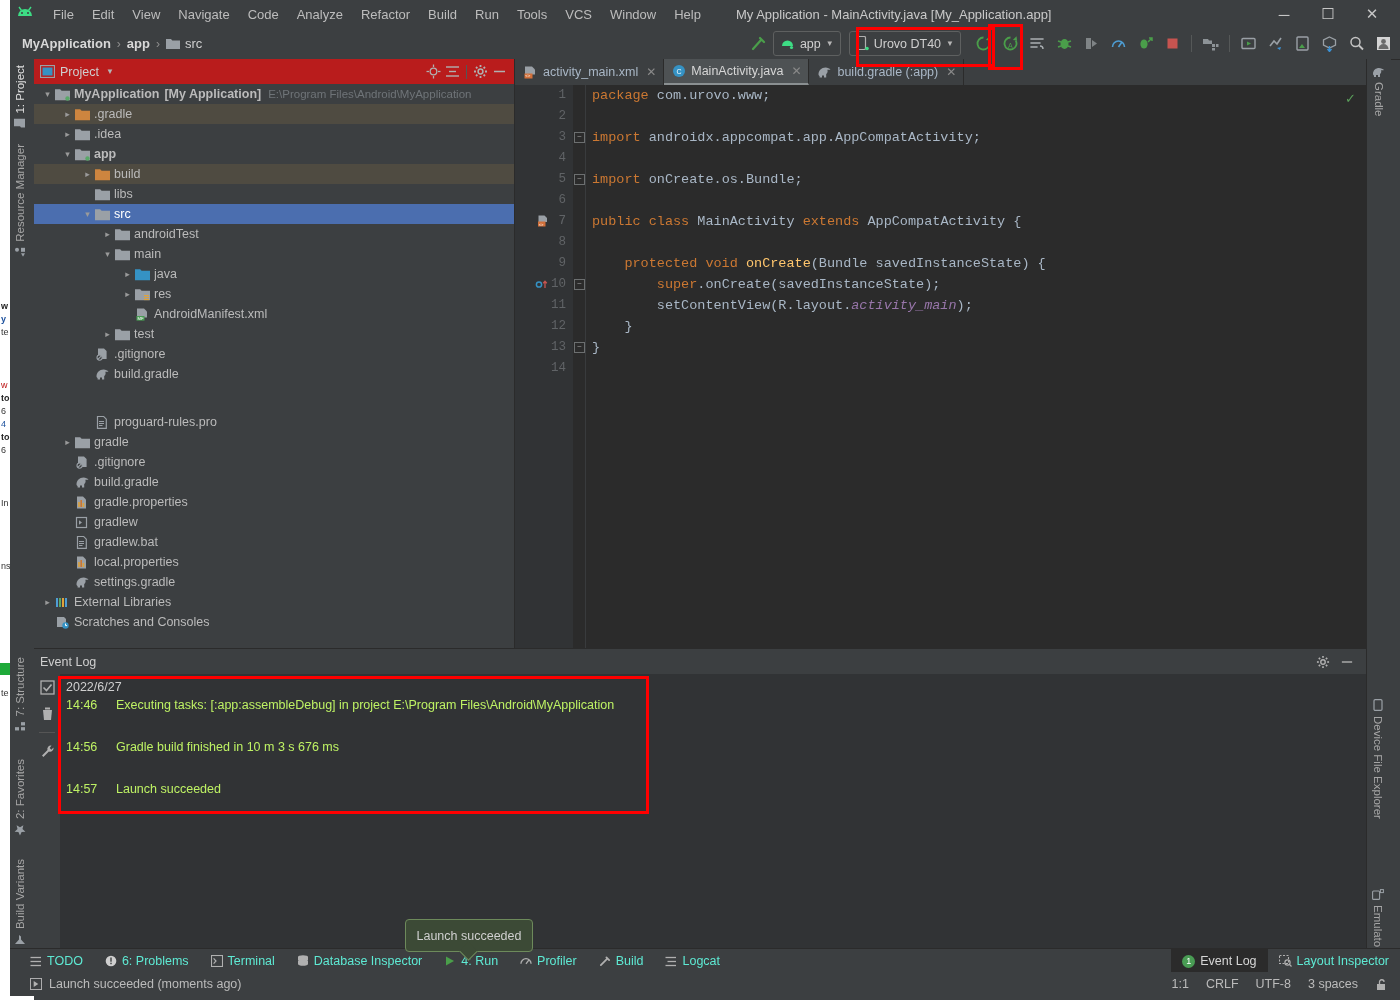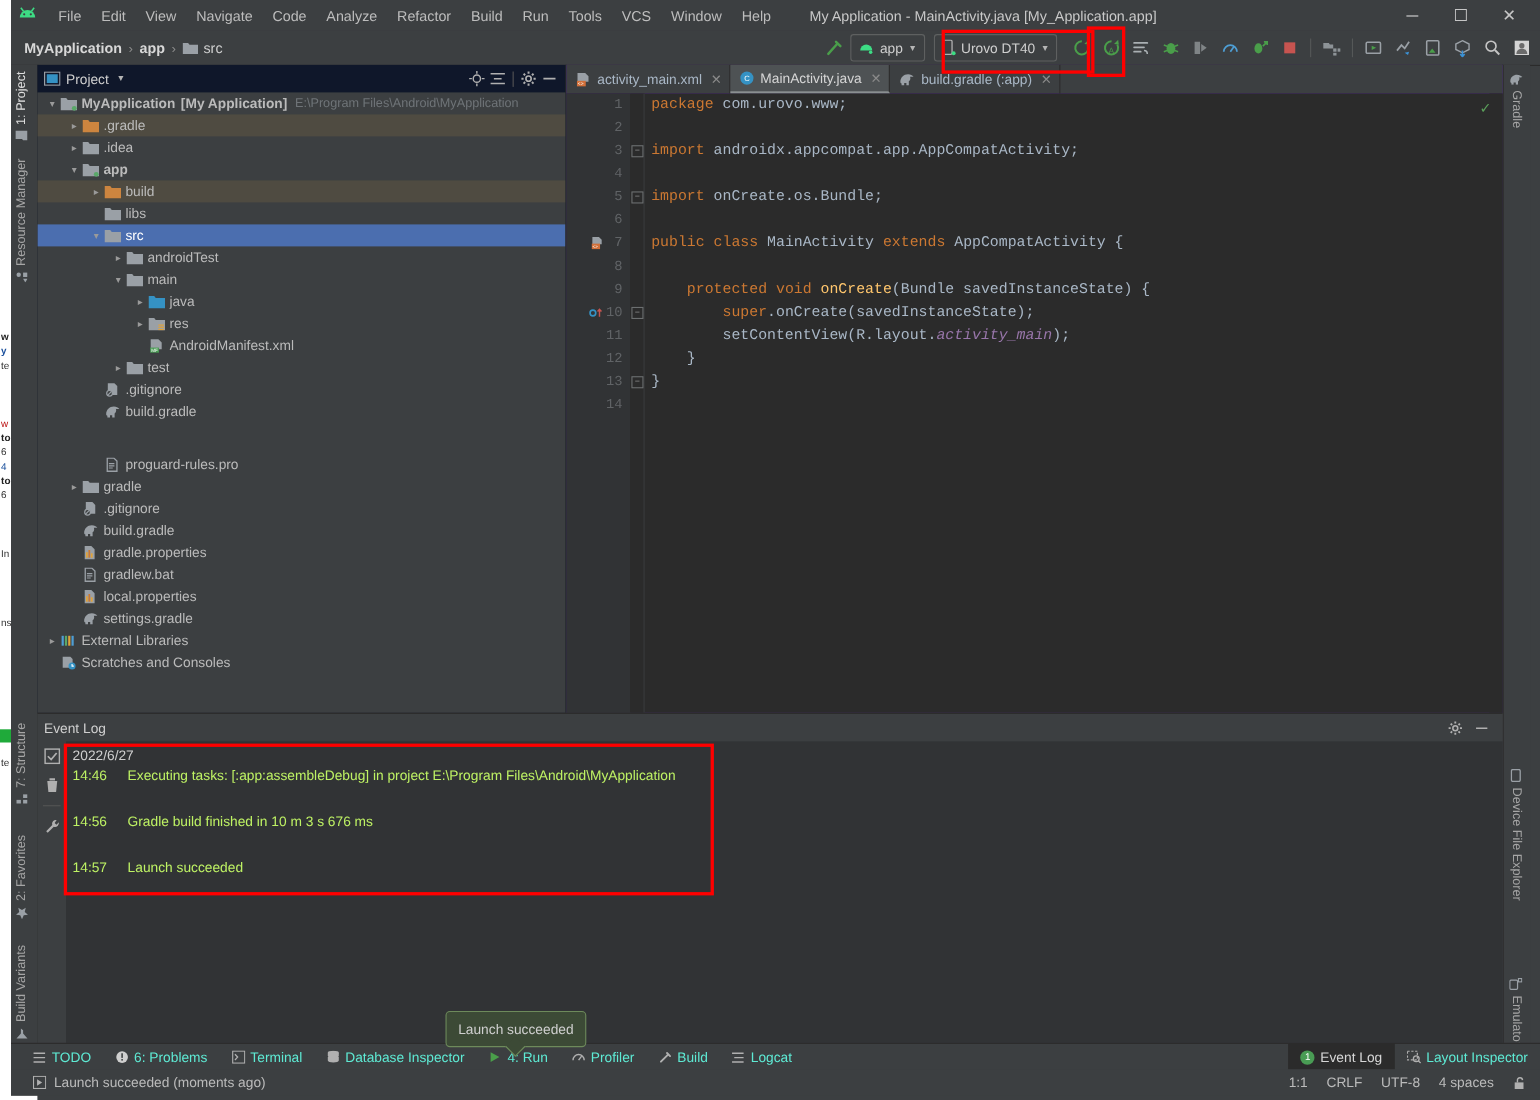--- a/index.html
+++ b/index.html
@@ -49,21 +49,21 @@
           border-right:1px solid #2b2b2b;}
   .rstrip{position:absolute;left:1366px;top:59px;width:24px;height:909px;background:#3c3f41;
           border-left:1px solid #2b2b2b;}
   .vtab{position:absolute;writing-mode:vertical-rl;white-space:nowrap;font-size:11.5px;
         color:#a6a6a6;display:flex;align-items:center;gap:5px;}
   .vtab.sel{color:#e0e0e0;}
   .vtab.rl{writing-mode:vertical-rl;transform:rotate(180deg);}
   .vico{font-size:11px;}
 
   
-  .proj{position:absolute;left:34px;top:59px;width:480px;height:589px;background:#0f172a;
+  .proj{position:absolute;left:34px;top:59px;width:480px;height:589px;background:#b91c1c;
         border-right:1px solid #2b2b2b;}
   .proj-head{height:25px;display:flex;align-items:center;padding-left:6px;}
   .proj-title{color:#cfcfcf;font-size:12.5px;margin-left:5px;}
   .proj-head-btns{margin-left:auto;display:flex;align-items:center;gap:4px;padding-right:7px;}
   .tree{position:absolute;top:25px;left:0;width:480px;height:564px;overflow:hidden;
         background:#3c3f41;}
   .row{height:20px;display:flex;align-items:center;font-size:12.5px;color:#bbbbbb;
        white-space:nowrap;}
   .row.sel{background:#4b6eaf;color:#ffffff;}
   .row.mod{background:#4f4b41;}
@@ -668,20 +668,30 @@
               <svg width="15" height="13" viewBox="0 0 15 13">
                 <path d="M2 0.4h6l3 3v9H2z" fill="#9aa0a6"></path>
                 <g>
                   <rect x="3.2" y="6" width="1.6" height="5" fill="#e0a33a"></rect>
                   <rect x="5.4" y="4" width="1.6" height="7" fill="#cc7832"></rect>
                   <rect x="7.6" y="7" width="1.6" height="4" fill="#e0a33a"></rect>
                 </g>
               </svg>
             </span>
             <span class="rlabel">gradle.properties</span>
+          </div>
+          <div class="row" style="padding-left: 28px;">
+            <span class="arrow"></span>
+            <span class="ficon">
+              <svg width="15" height="13" viewBox="0 0 15 13">
+                <rect x="1.5" y="1.5" width="10" height="10" fill="none" stroke="#9aa0a6" stroke-width="1.2"></rect>
+                <path d="M4 4.2l3 2.3-3 2.3z" fill="#9aa0a6"></path>
+              </svg>
+            </span>
+            <span class="rlabel">gradlew</span>
           </div>
           <div class="row" style="padding-left: 28px;">
             <span class="arrow"></span>
             <span class="ficon">
               <svg width="15" height="13" viewBox="0 0 15 13">
                 <path d="M2.5 0.4h6l2.8 2.8v9.2h-8.8z" fill="none" stroke="#9aa0a6" stroke-width="1.2"></path>
                 <g stroke="#9aa0a6" stroke-width="1">
                   <line x1="4" y1="5.5" x2="9" y2="5.5"></line>
                   <line x1="4" y1="7.5" x2="9" y2="7.5"></line>
                   <line x1="4" y1="9.5" x2="7.5" y2="9.5"></line>
@@ -1022,21 +1032,21 @@
               <rect x="0.5" y="0.5" width="12" height="12" fill="none" stroke="#b0b0b0" stroke-width="1.1"></rect>
               <path d="M4 3.3l5 3.2-5 3.2z" fill="#b0b0b0"></path>
             </svg>
           </span>
         <span>Launch succeeded (moments ago)</span>
       </span>
       <span class="sright">
         <span>1:1</span>
         <span>CRLF</span>
         <span>UTF-8</span>
-        <span>4 spaces</span>
+        <span>3 spaces</span>
         <span>
             <svg width="13" height="13" viewBox="0 0 13 13">
               <rect x="2" y="6" width="8" height="6" fill="#b0b0b0"></rect>
               <path d="M4.5 6V4.2a2.3 2.3 0 0 1 4.6-.3" fill="none" stroke="#b0b0b0" stroke-width="1.3"></path>
             </svg>
           </span>
       </span>
     </div>
 
   </div>

